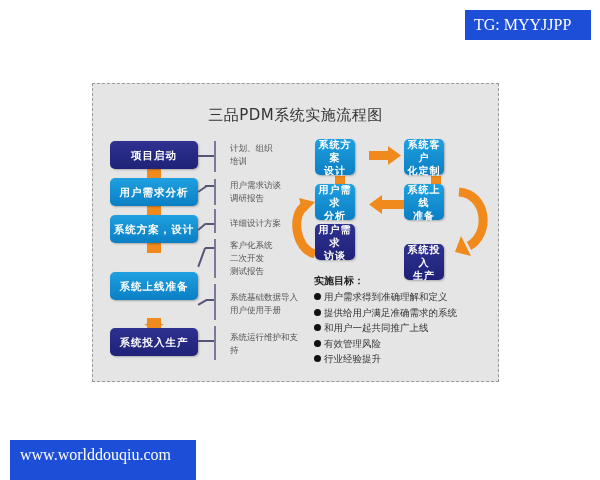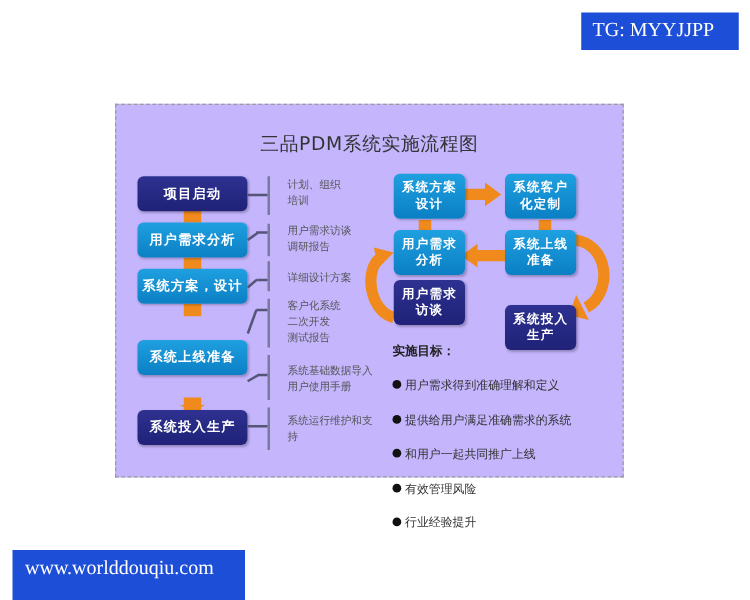--- a/index.html
+++ b/index.html
@@ -16,21 +16,21 @@
     padding: 0 10px;
   }
   .wm-top { left: 465px; top: 10px; width: 126px; height: 30px; font-size: 16px; padding: 0 9px; }
   .wm-bottom { left: 10px; top: 440px; width: 186px; height: 44px; font-size: 16px; padding: 0 10px; }
 
   .frame {
     position: absolute;
     left: 92px; top: 83px;
     width: 407px; height: 299px;
     border: 1.5px dashed #9a9a9a;
-    background: #c4b5fd;
+    background: #e5e5e5;
   }
 
   .title {
     position: absolute;
     left: 0; width: 100%;
     top: 22px;
     text-align: center;
     font-size: 15px;
     color: #333333;
     letter-spacing: 0.5px;
@@ -74,38 +74,38 @@
   }
   .note-text {
     position: absolute;
     left: 137px;
     font-size: 8.5px;
     color: #555555;
     line-height: 13px;
     width: 84px;
   }
 
-  .rbox { width: 57px; height: 36px; font-size: 10px; line-height: 13px; }
+  .rbox { width: 40px; height: 36px; font-size: 10px; line-height: 13px; }
 
   .goals-title {
     position: absolute;
     left: 221px; top: 190px;
     font-size: 10px;
     font-weight: bold;
     color: #222;
     font-family: Liberation Sans, sans-serif;
   }
   .goals-list {
     position: absolute;
     left: 221px; top: 205px;
     list-style: none;
     font-size: 9.5px;
     color: #333;
   }
-  .goals-list li { height: 15.5px; line-height: 15.5px; white-space: nowrap; margin-top: 12px; }
+  .goals-list li { height: 15.5px; line-height: 15.5px; white-space: nowrap; }
   .goals-list li::before {
     content: "";
     display: inline-block;
     width: 7px; height: 7px;
     border-radius: 50%;
     background: #111;
     margin-right: 3px;
     vertical-align: 0px;
   }
 </style>

